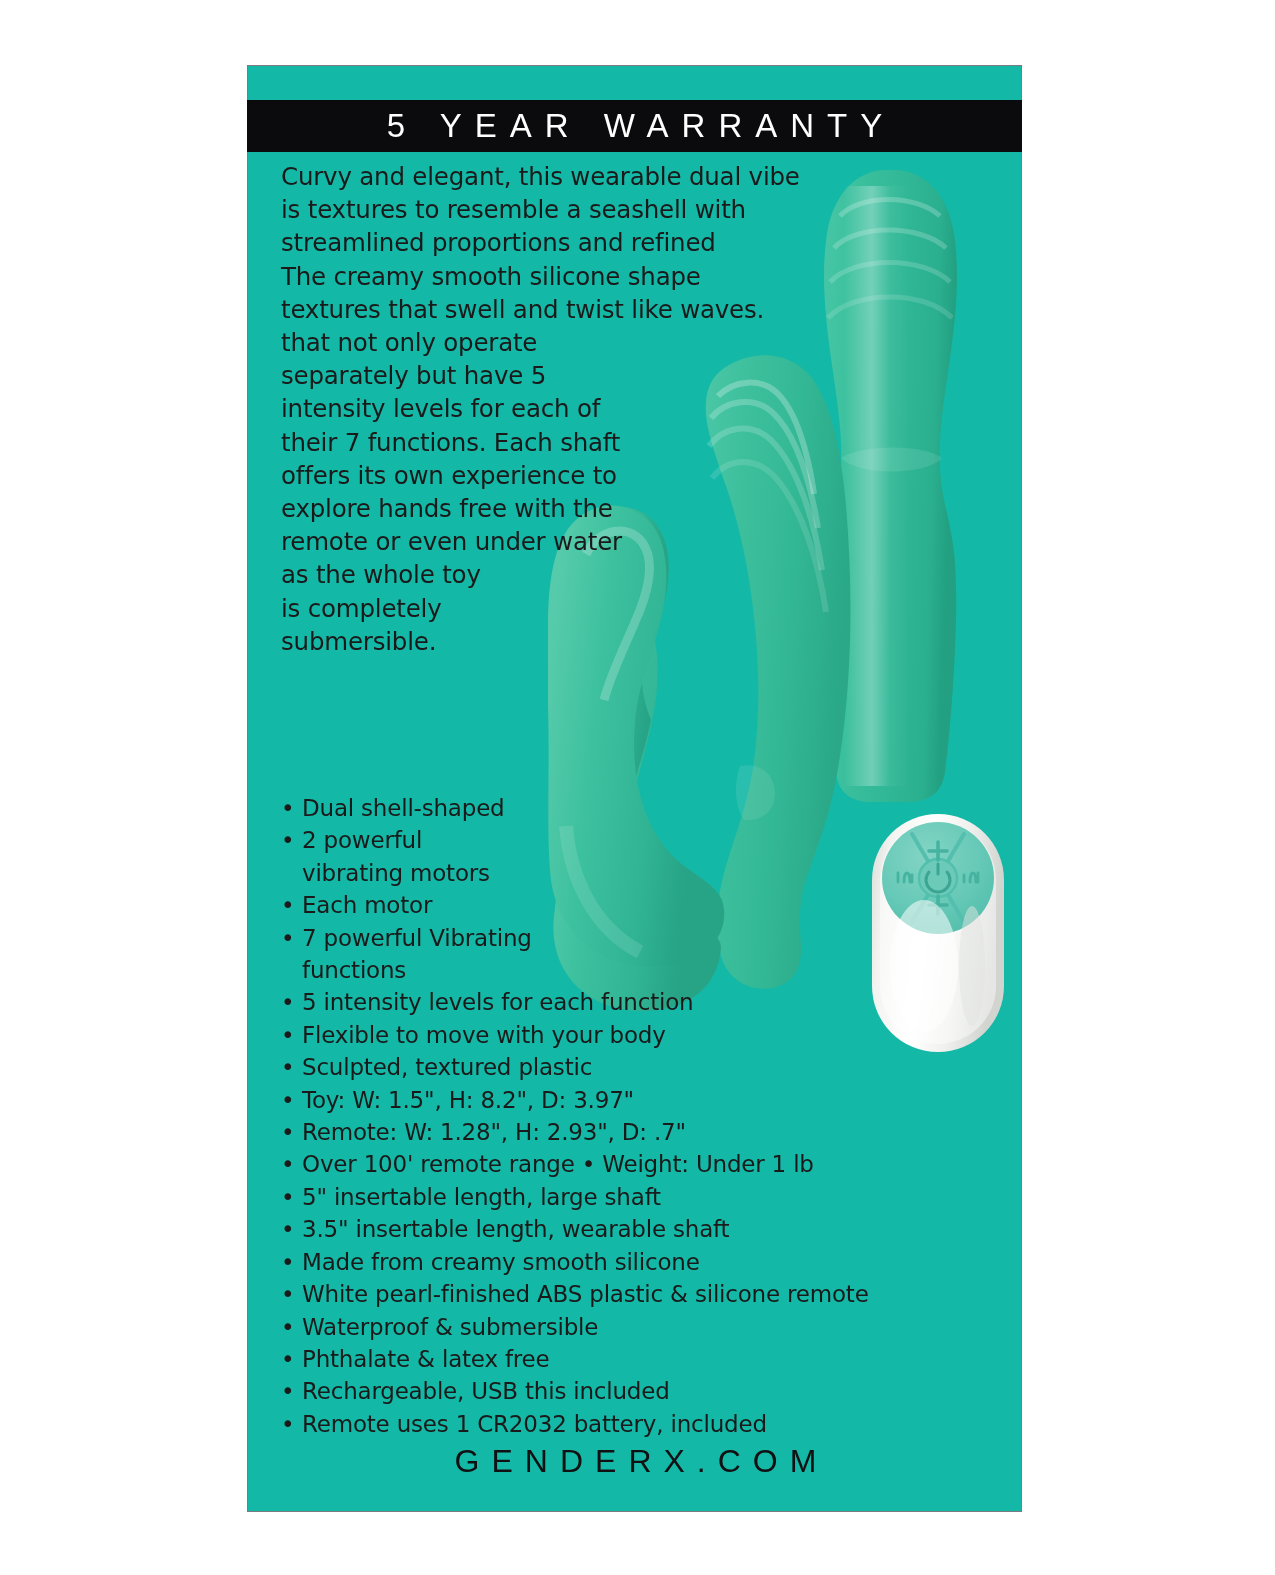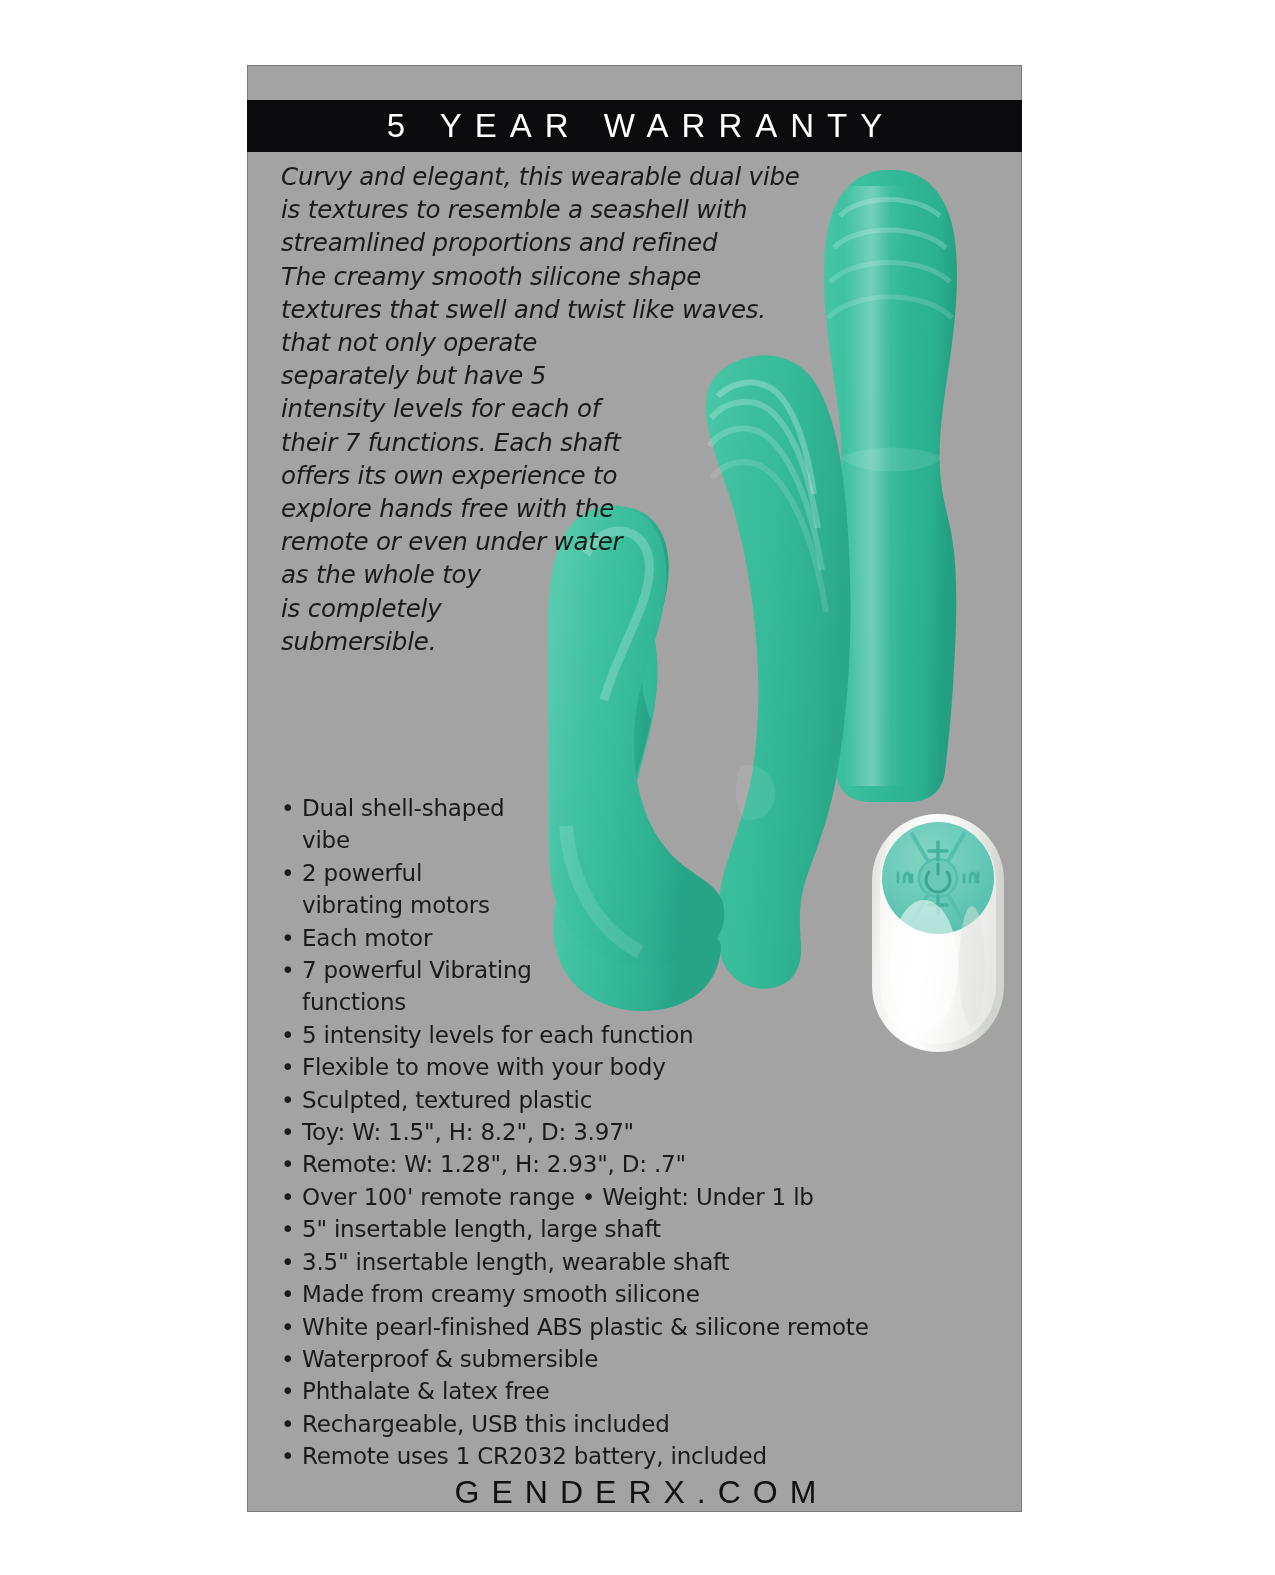--- a/index.html
+++ b/index.html
@@ -17,21 +17,21 @@
   }
 
   
   .card {
     position: absolute;
     left: 247px;
     top: 65px;
     width: 775px;
     height: 1447px;
     border: 1px solid #7b7b80;
-    background: #a3a3a3;
+    background: #14b8a6;
     box-sizing: border-box;
   }
 
   
   .warranty-band {
     position: absolute;
     left: -1px;
     top: 34px;
     width: 775px;
     height: 52px;
@@ -65,21 +65,21 @@
     left: 33px;
     top: 8px;
     width: 615px;
     font-family: "DejaVu Sans", sans-serif;
     font-size: 24.5px;
     line-height: 33.2px;
     color: #1a1a1a;
     letter-spacing: -0.2px;
     z-index: 6;
   }
-  .description .ln { display: block; white-space: nowrap; font-style: italic; }
+  .description .ln { display: block; white-space: nowrap; }
 
   
   .bullets {
     position: absolute;
     left: 33px;
     top: 640px;
     width: 720px;
     font-family: "DejaVu Sans", sans-serif;
     font-size: 23px;
     line-height: 32.4px;
@@ -102,21 +102,21 @@
   .bullet-cont {
     display: block;
     white-space: nowrap;
     padding-left: 21px;
   }
 
   
   .footer {
     position: absolute;
     left: 0;
-    bottom: 0;
+    bottom: 31px;
     width: 775px;
     text-align: center;
     margin-top: 32px;
   }
   .footer-text {
     font-family: "Liberation Sans", sans-serif;
     font-size: 32px;
     font-weight: 300;
     letter-spacing: 12px;
     text-indent: 12px;
@@ -365,21 +365,20 @@
       <span class="ln">offers its own experience to</span>
       <span class="ln">explore hands free with the</span>
       <span class="ln">remote or even under water</span>
       <span class="ln">as the whole toy</span>
       <span class="ln">is completely</span>
       <span class="ln">submersible.</span>
     </div>
 
     <div class="bullets">
       <span class="bullet-row">Dual shell-shaped</span>
-      <span class="bullet-cont">vibe</span>
       <span class="bullet-row">2 powerful</span>
       <span class="bullet-cont">vibrating motors</span>
       <span class="bullet-row">Each motor</span>
       <span class="bullet-row">7 powerful Vibrating</span>
       <span class="bullet-cont">functions</span>
       <span class="bullet-row">5 intensity levels for each function</span>
       <span class="bullet-row">Flexible to move with your body</span>
       <span class="bullet-row">Sculpted, textured plastic</span>
       <span class="bullet-row">Toy: W: 1.5", H: 8.2", D: 3.97"</span>
       <span class="bullet-row">Remote: W: 1.28", H: 2.93", D: .7"</span>

